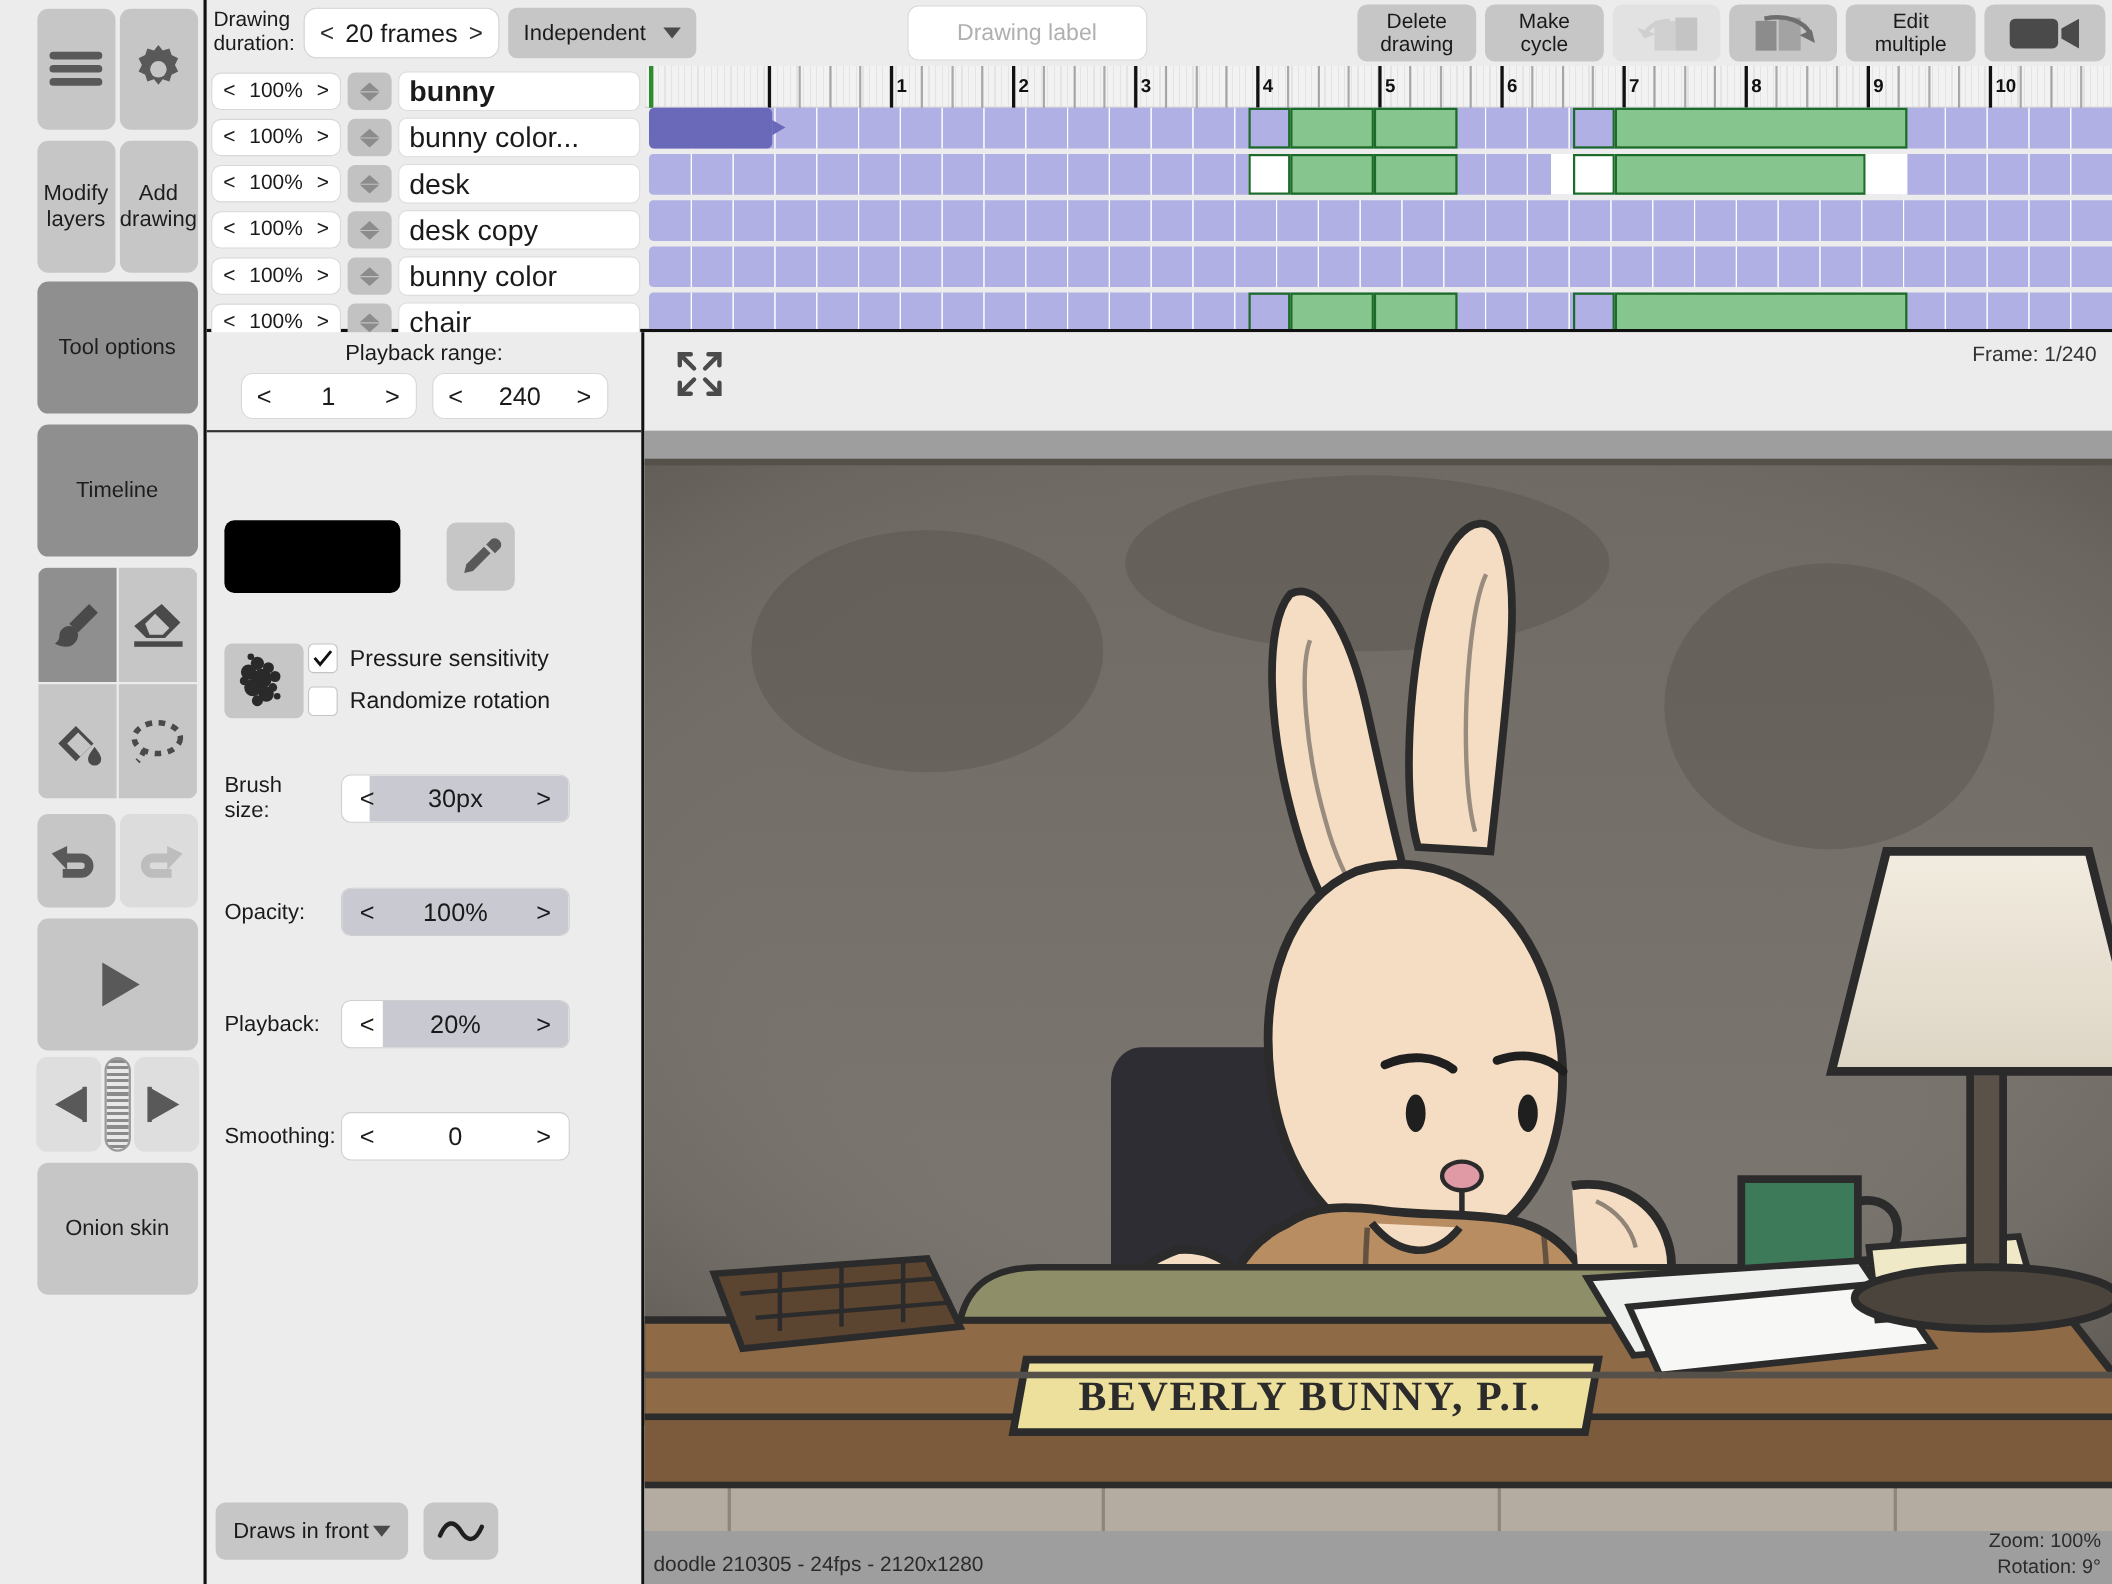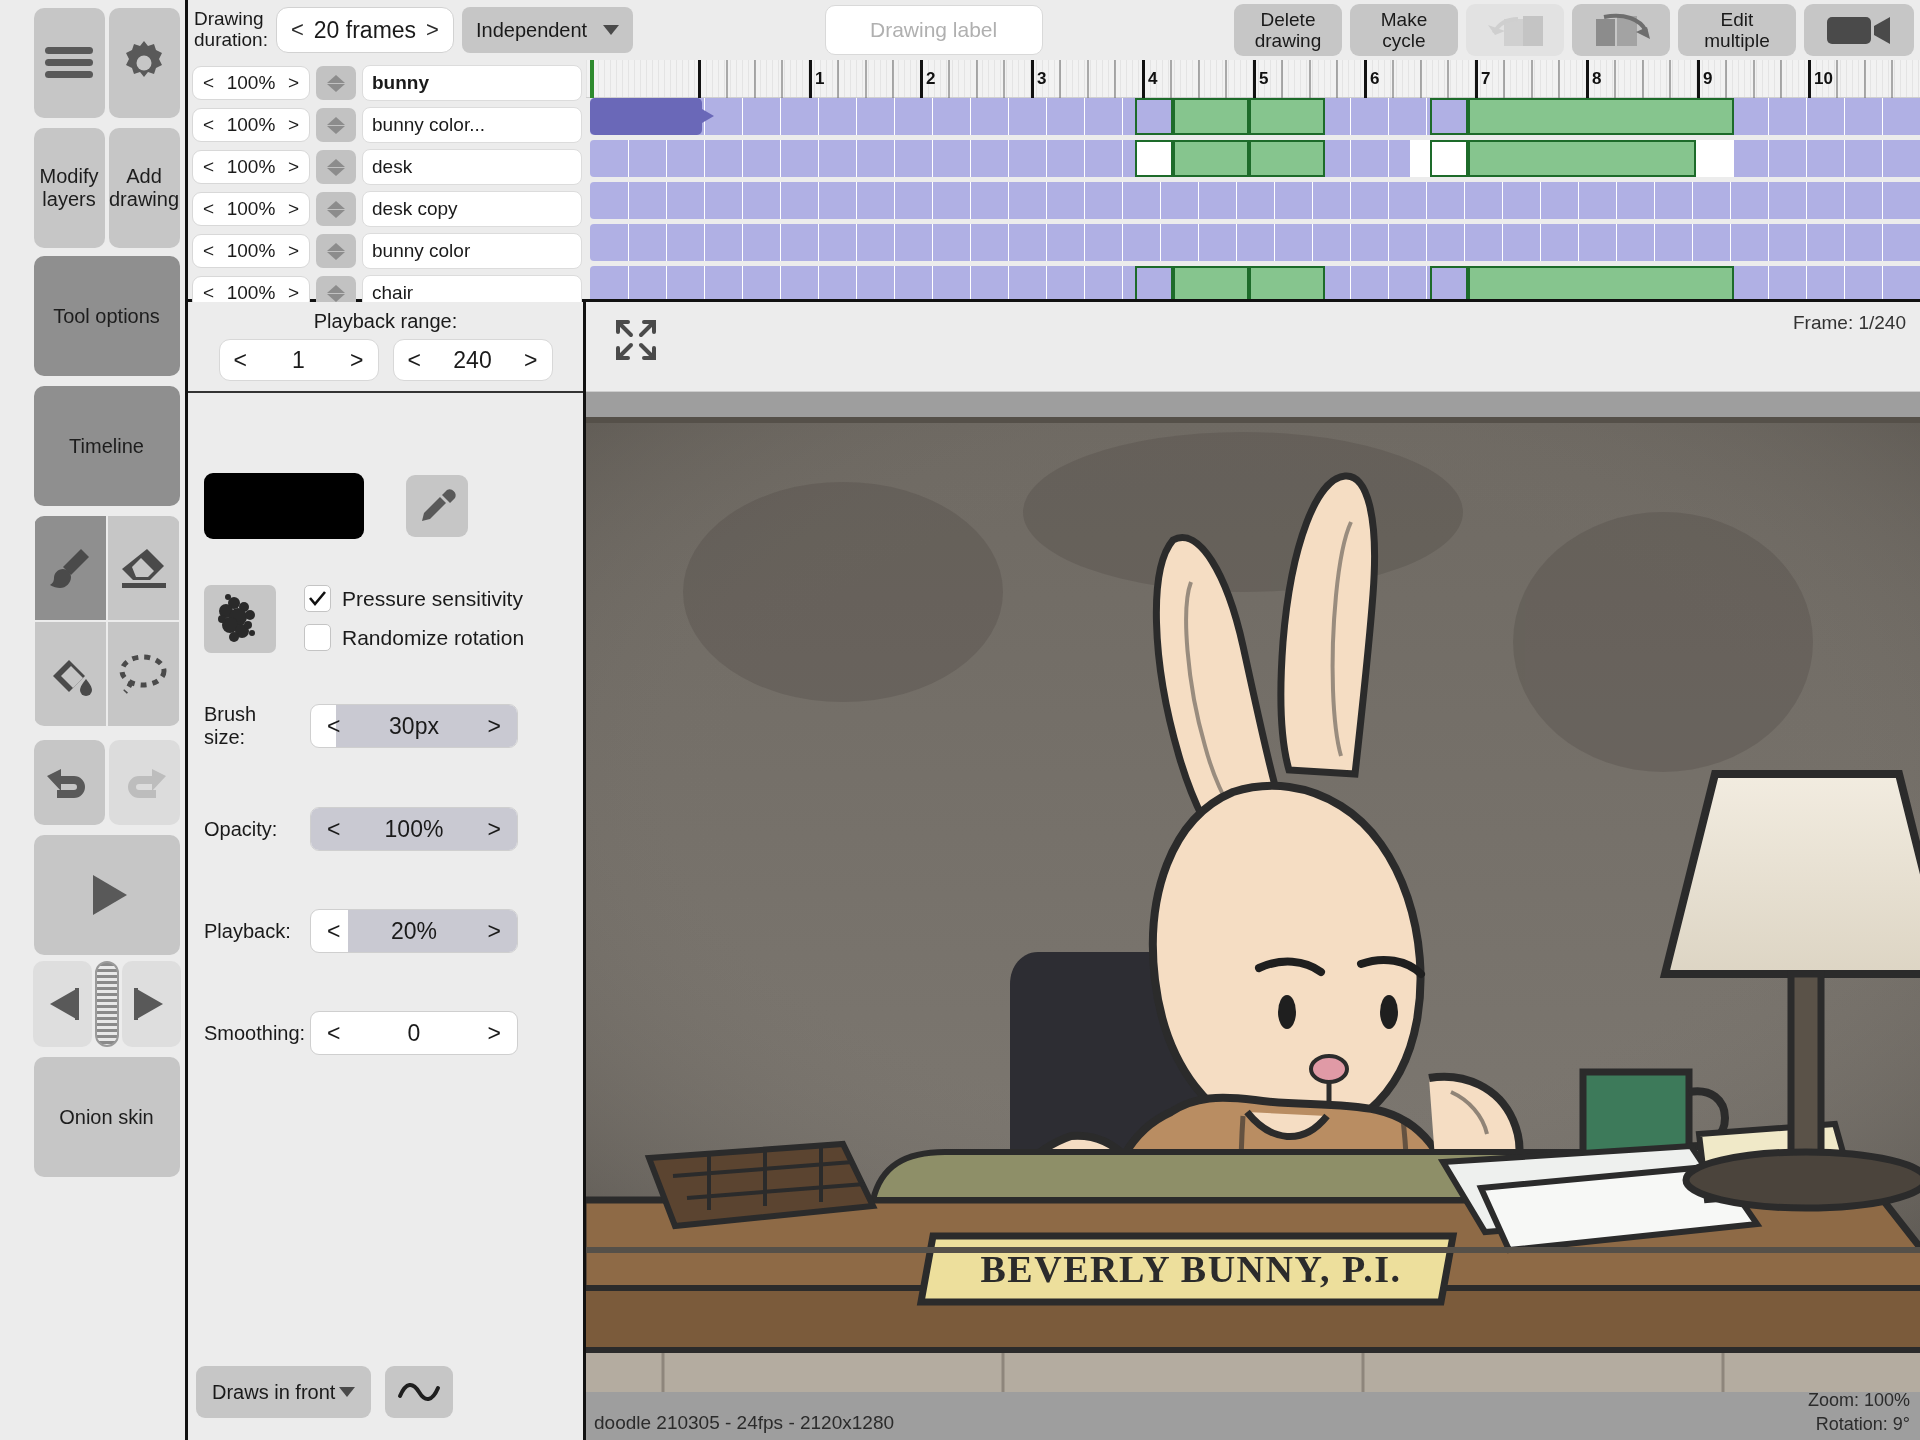--- a/index.html
+++ b/index.html
@@ -93,21 +93,21 @@
     width:118px; height:34px; background:#fff; border:1px solid #d8d8d8; border-radius:9px;
     display:flex; align-items:center; justify-content:space-between; padding:0 10px; font-size:19px;
   }
   .updown { width:40px; height:34px; background:#c2c2c2; border-radius:7px;
             display:flex; flex-direction:column; align-items:center; justify-content:center; gap:1px; }
   .chev { width:0;height:0;border-left:9px solid transparent;border-right:9px solid transparent; }
   .chev.up { border-bottom:8px solid #8c8c8c; }
   .chev.dn { border-top:8px solid #8c8c8c; }
   .lname {
     flex:1; height:36px; background:#fff; border:1px solid #dcdcdc; border-radius:8px;
-    display:flex; align-items:center; padding:0 9px; font-size:19px; overflow:hidden; white-space:nowrap;
+    display:flex; align-items:center; padding:0 9px; font-size:26px; overflow:hidden; white-space:nowrap;
   }
   .lname.bold { font-weight:bold; }
 
   .tl-right { flex:1; position:relative; overflow:hidden; }
   .ruler { height:38px; position:relative; background:
      repeating-linear-gradient(to right,#e4e4e4 0 1px,#f2f2f2 1px 6px); border-bottom:1px solid #cfcfcf;}
   .rtick { position:absolute; top:0; width:2px; height:38px; background:#6e6e6e; }
   .rtick.maj { width:3px; background:#111; height:38px; }
   .rnum { position:absolute; top:9px; font-size:17px; font-weight:bold; color:#111; }
   .playhead { position:absolute; top:0; width:4px; height:38px; background:#2e8b2e; }
@@ -130,21 +130,21 @@
   .pb-title { text-align:center; font-size:20px; margin-bottom:6px; }
   .pb-row { display:flex; gap:14px; justify-content:center; }
   .pb-step { width:160px; height:42px; background:#fff; border:1px solid #d8d8d8; border-radius:11px;
              display:flex; align-items:center; justify-content:space-between; padding:0 14px; font-size:23px; }
 
   .opt { flex:1; padding:22px 8px 0; position:relative; }
   .colorrow { display:flex; align-items:center; gap:42px; padding:58px 0 0 8px; }
   .swatch { width:160px; height:66px; background:#000; border-radius:9px; }
   .picker { width:62px; height:62px; background:#c6c6c6; border-radius:9px; display:flex; align-items:center; justify-content:center; }
 
-  .brushrow { display:flex; align-items:flex-start; gap:28px; padding:46px 0 0 8px; }
+  .brushrow { display:flex; align-items:flex-start; gap:4px; padding:46px 0 0 8px; }
   .brushthumb { width:72px; height:68px; background:#c6c6c6; border-radius:7px; overflow:hidden; position:relative;}
   .cbrow { display:flex; align-items:center; gap:11px; margin-bottom:12px; }
   .cb { width:27px;height:27px;background:#fff;border:1px solid #c4c4c4;border-radius:5px;
         display:flex;align-items:center;justify-content:center; }
   .cb-lbl { font-size:21px; }
 
   .prm { display:flex; align-items:center; gap:14px; padding-left:8px; }
   .prm-lbl { width:92px; font-size:20px; text-align:left; }
   .prm-field { position:relative; width:208px; height:44px; border:1px solid #cfcfcf; border-radius:9px;
                overflow:hidden; background:#fff; display:flex; align-items:center;

